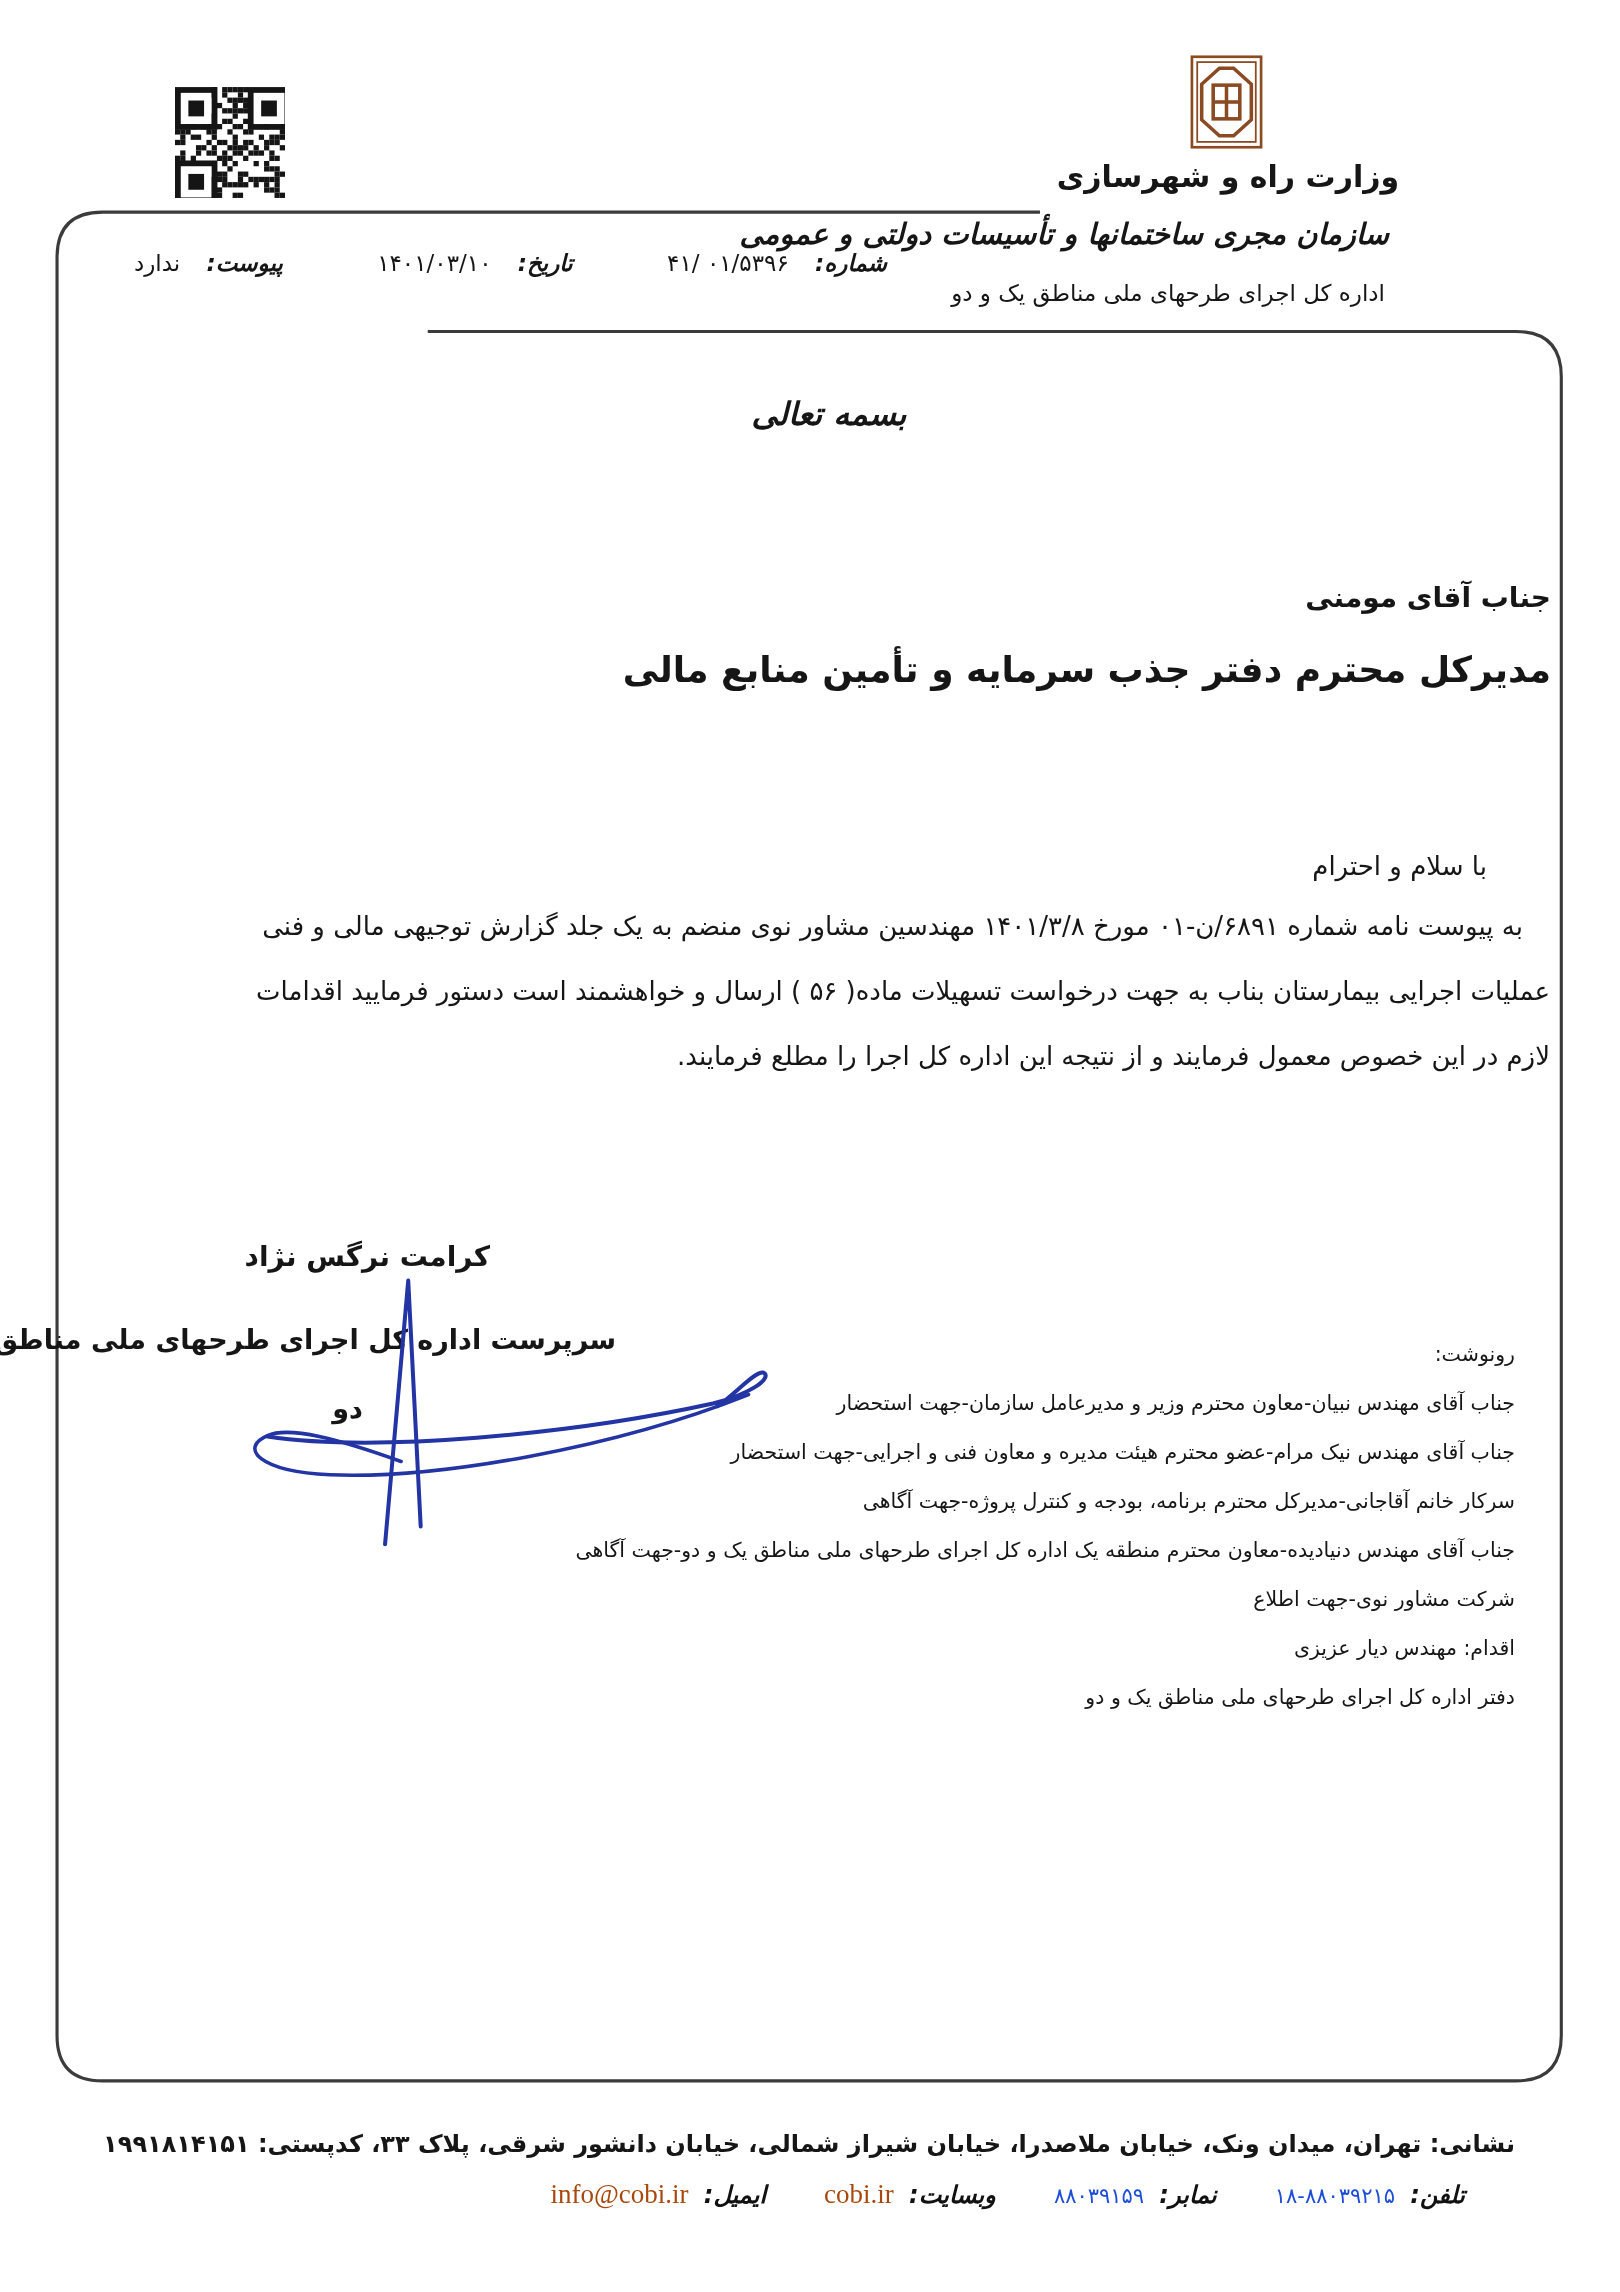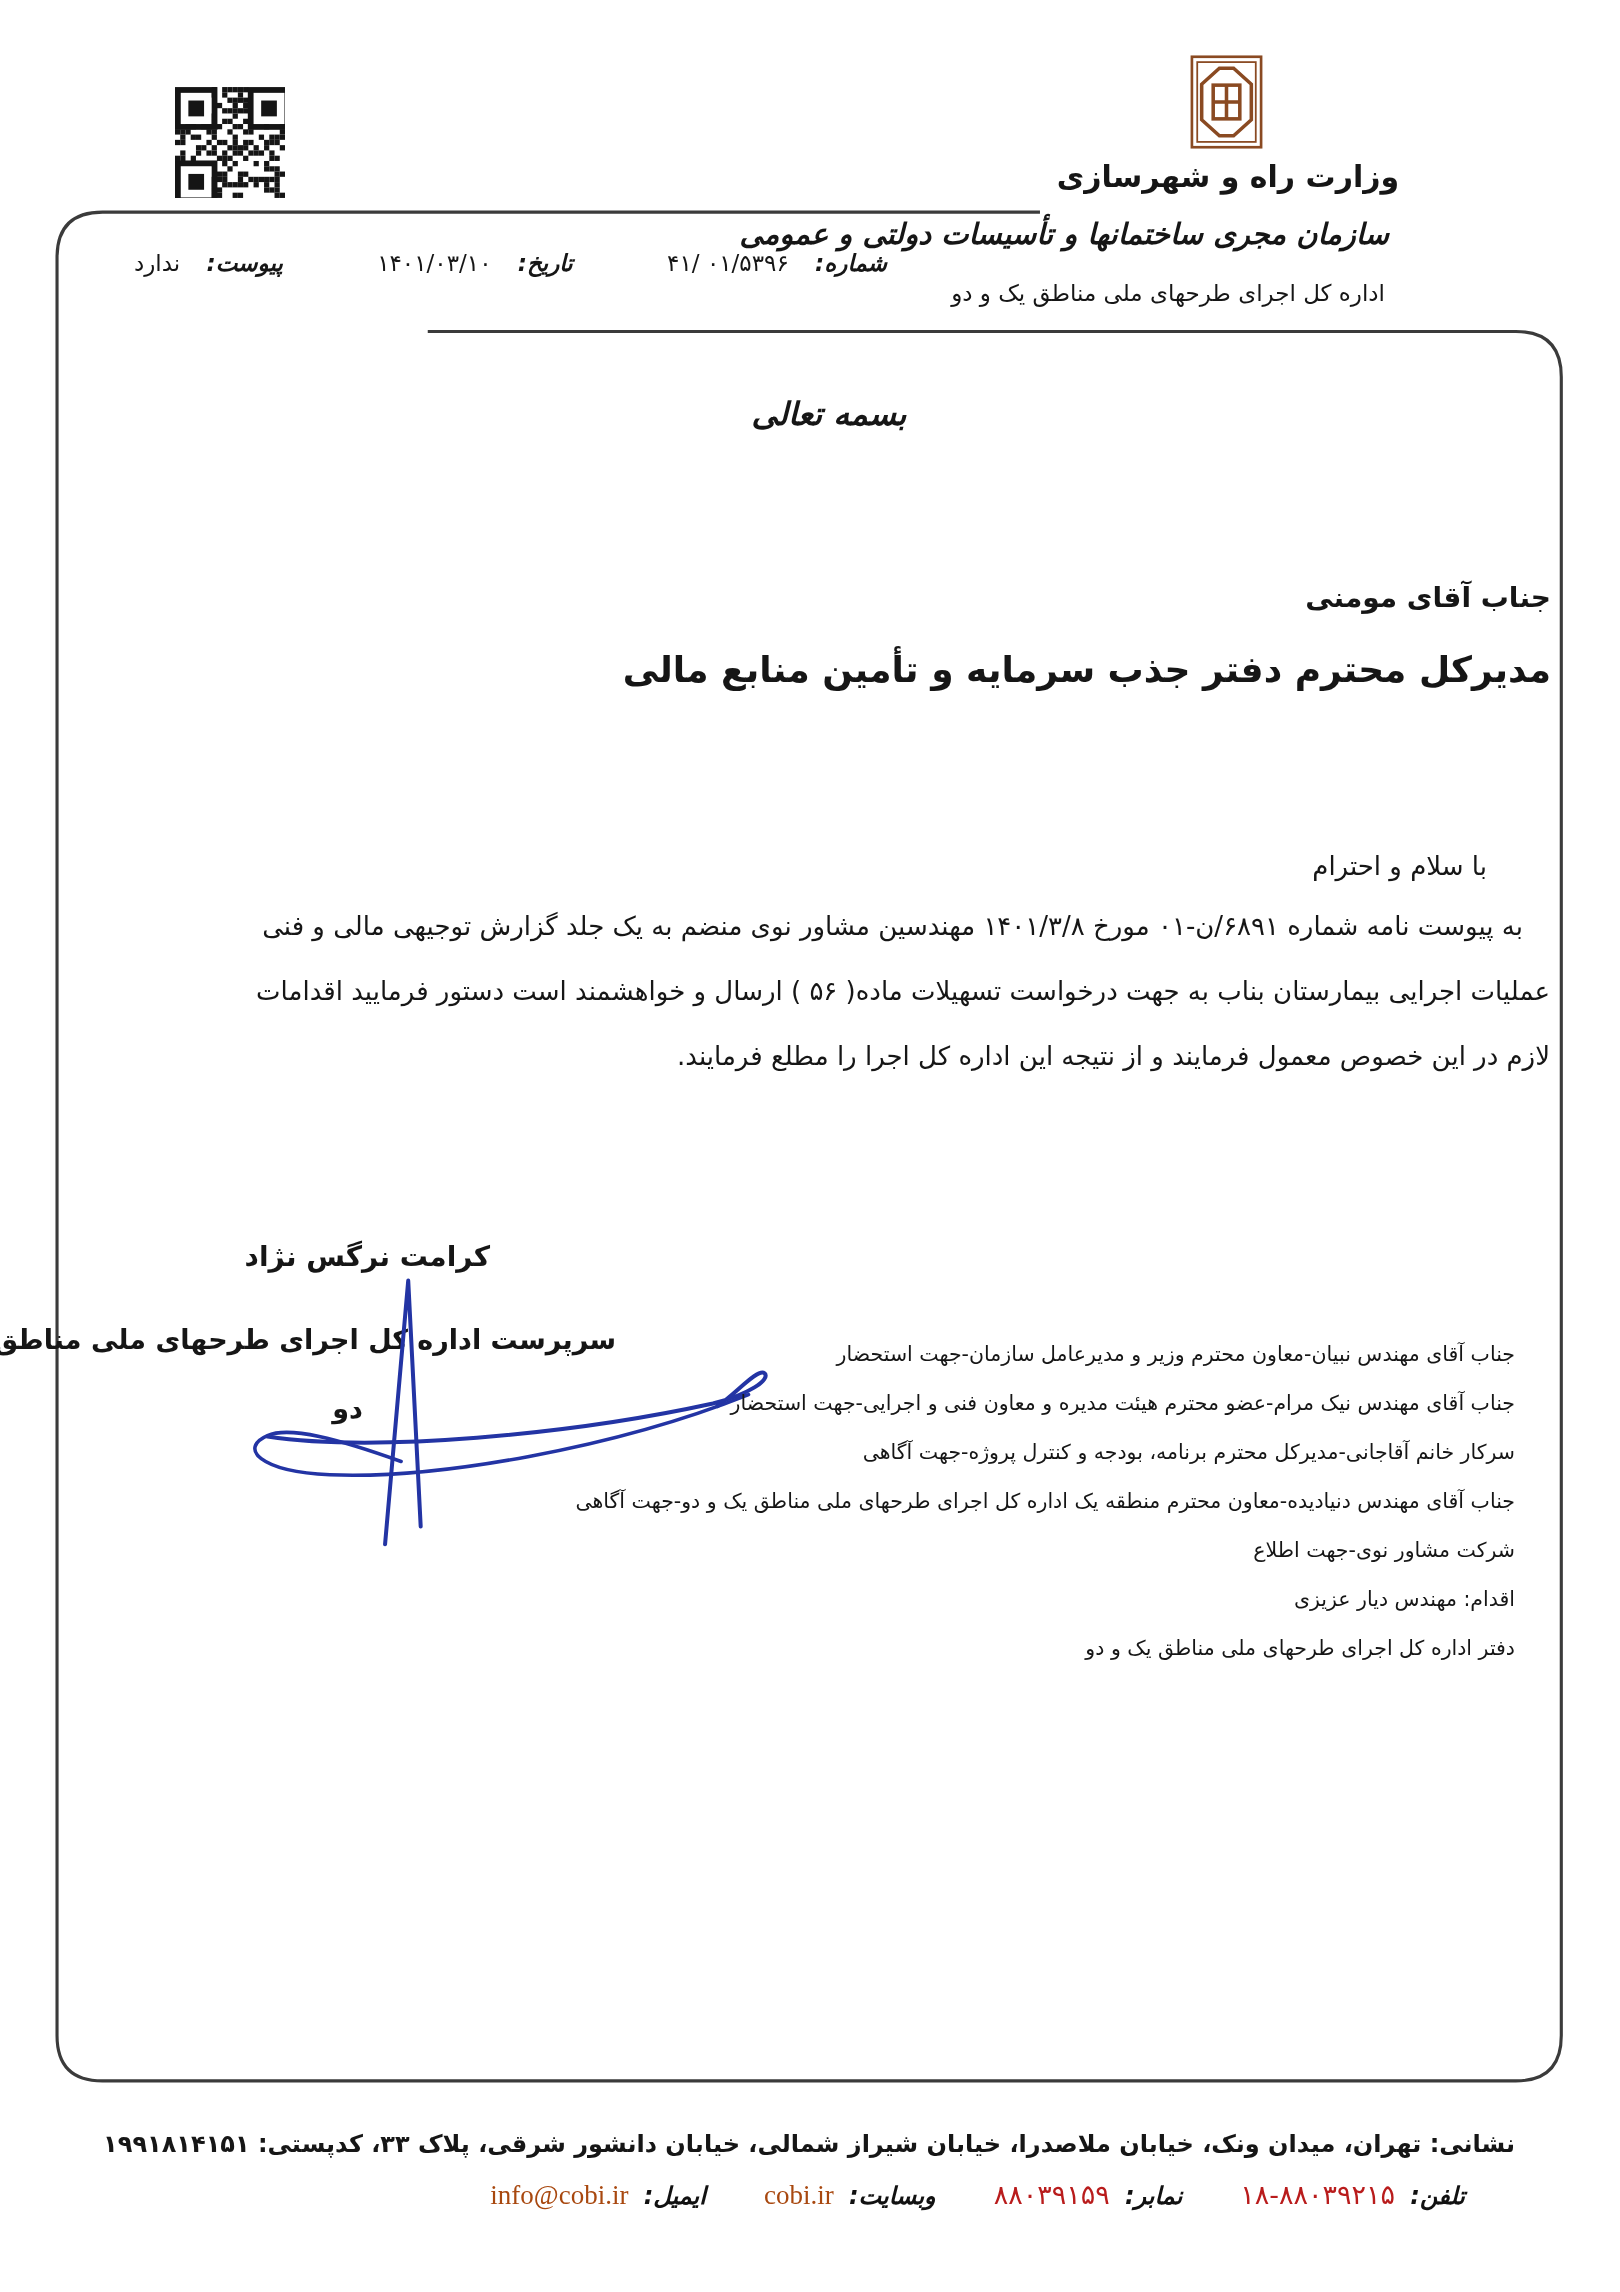--- a/index.html
+++ b/index.html
@@ -43,21 +43,21 @@
   .sig-title1{top:1324px;left:153px;width:463px;font-size:27px;font-weight:bold;white-space:nowrap;}
   .sig-title2{top:1393px;left:294px;width:107px;font-size:27px;font-weight:bold;}
 
   
   .cc-block{top:1330px;right:106px;font-size:20.5px;line-height:49px;text-align:right;}
 
   
   .footer-address{top:2130px;right:106px;font-size:24px;font-weight:bold;}
   .footer-contacts{top:2179px;right:156px;display:flex;gap:58px;align-items:baseline;}
   .fc-label{font-weight:bold;font-style:italic;font-size:24px;color:#111;margin-left:10.7px;}
-  .fc-num{font-size:27px;color:#b91c1c;unicode-bidi:embed;}
+  .fc-num{font-size:21px;color:#1d4ed8;unicode-bidi:embed;}
   .fc-link{font-size:27px;color:#a8480f;font-family:"Liberation Serif",serif;direction:ltr;unicode-bidi:embed;}
 
   svg{display:block;}
 </style>
 </head>
 <body>
 
 <div class="page">
 
   <svg class="abs" style="left:0;top:0;" width="1621" height="2293" viewBox="0 0 1819 2573">
@@ -265,20 +265,21 @@
 
   <div class="abs" style="left:214px;top:1261px;">
     <svg width="588" height="294" viewBox="0 0 660 330">
       <path d="M 192 318 L 218 22 L 232 298" fill="none" stroke="#2334a4" stroke-width="4.5" stroke-linecap="round" stroke-linejoin="round"></path>
       <path d="M 60 197 C 180 215 400 195 560 160 C 600 150 625 133 618 126 C 610 120 585 150 565 163" fill="none" stroke="#2334a4" stroke-width="4.5" stroke-linecap="round"></path>
       <path d="M 600 150 C 450 210 250 245 130 240 C 50 236 28 210 60 196 C 85 185 140 200 210 225" fill="none" stroke="#2334a4" stroke-width="4" stroke-linecap="round"></path>
     </svg>
   </div>
 
   <div class="abs rtl cc-block">
+    <div>رونوشت:</div>
     <div>جناب آقای مهندس نبیان-معاون محترم وزیر و مدیرعامل سازمان-جهت استحضار</div>
     <div>جناب آقای مهندس نیک مرام-عضو محترم هیئت مدیره و معاون فنی و اجرایی-جهت استحضار</div>
     <div>سرکار خانم آقاجانی-مدیرکل محترم برنامه، بودجه و کنترل پروژه-جهت آگاهی</div>
     <div>جناب آقای مهندس دنیادیده-معاون محترم منطقه یک اداره کل اجرای طرحهای ملی مناطق یک و دو-جهت آگاهی</div>
     <div>شرکت مشاور نوی-جهت اطلاع</div>
     <div>اقدام: مهندس دیار عزیزی</div>
     <div>دفتر اداره کل اجرای طرحهای ملی مناطق یک و دو</div>
   </div>
 
   <div class="abs rtl right footer-address">نشانی: تهران، میدان ونک، خیابان ملاصدرا، خیابان شیراز شمالی، خیابان دانشور شرقی، پلاک ۳۳، کدپستی: ۱۹۹۱۸۱۴۱۵۱</div>

